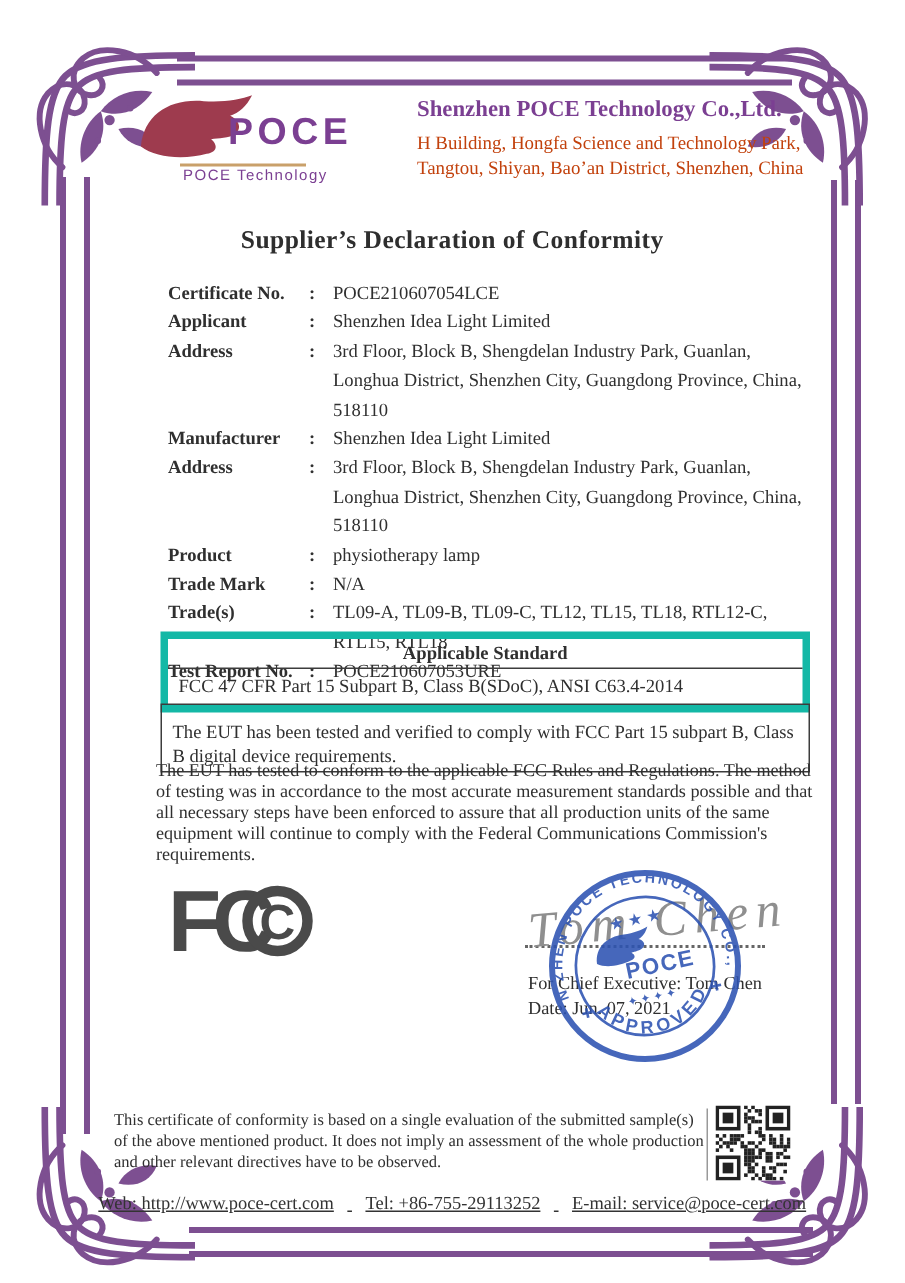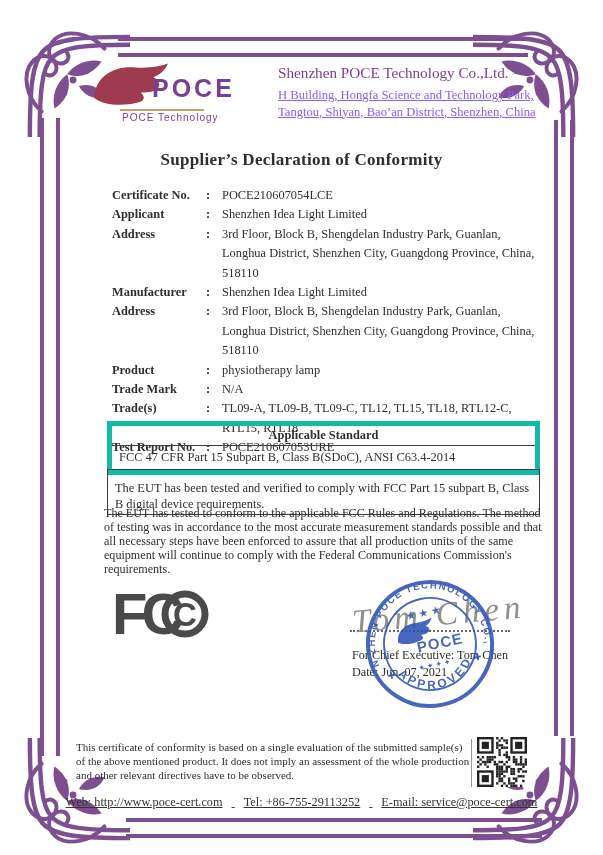--- a/index.html
+++ b/index.html
@@ -21,22 +21,22 @@
 
   
   .logo-block { position:absolute; left:90px; top:60px; width:160px; height:70px; }
   .logo-wing  { position:absolute; left:2px; top:2px; }
   .logo-brand { position:absolute; left:62px; top:14px; font-size:25px; font-weight:bold;
                 color:#7b3f92; letter-spacing:3px; font-family:"Liberation Sans", sans-serif; }
   .logo-rule  { position:absolute; left:30px; top:49px; width:84px; height:2px; background:#c9a06a; }
   .logo-sub   { position:absolute; left:32px; top:52px; font-size:10px; color:#7b3f92;
                 letter-spacing:1px; font-family:"Liberation Sans", sans-serif; }
   .company    { position:absolute; left:278px; top:64px; width:265px; }
-  .company-name { font-size:15.2px; font-weight:normal; color:#7b3f92; }
-  .company-addr { margin-top:5px; font-size:12.6px; line-height:16.5px; color:#8b5cf6;text-decoration:underline; }
+  .company-name { font-size:15.2px; font-weight:bold; color:#7b3f92; }
+  .company-addr { margin-top:5px; font-size:12.6px; line-height:16.5px; color:#c2410c; }
 
   
   .title { position:absolute; left:0; right:0; top:150px; text-align:center;
            font-size:17px; font-weight:bold; color:#2e2e2e; letter-spacing:.3px; }
 
   
   #fields { position:absolute; left:112px; top:186px; width:430px; }
   .field-row { display:flex; font-size:12.4px; line-height:19.4px; color:#2f2f2f; }
   .f-label { width:94px; font-weight:bold; flex:none; }
   .f-colon { width:16px; font-weight:bold; flex:none; }

